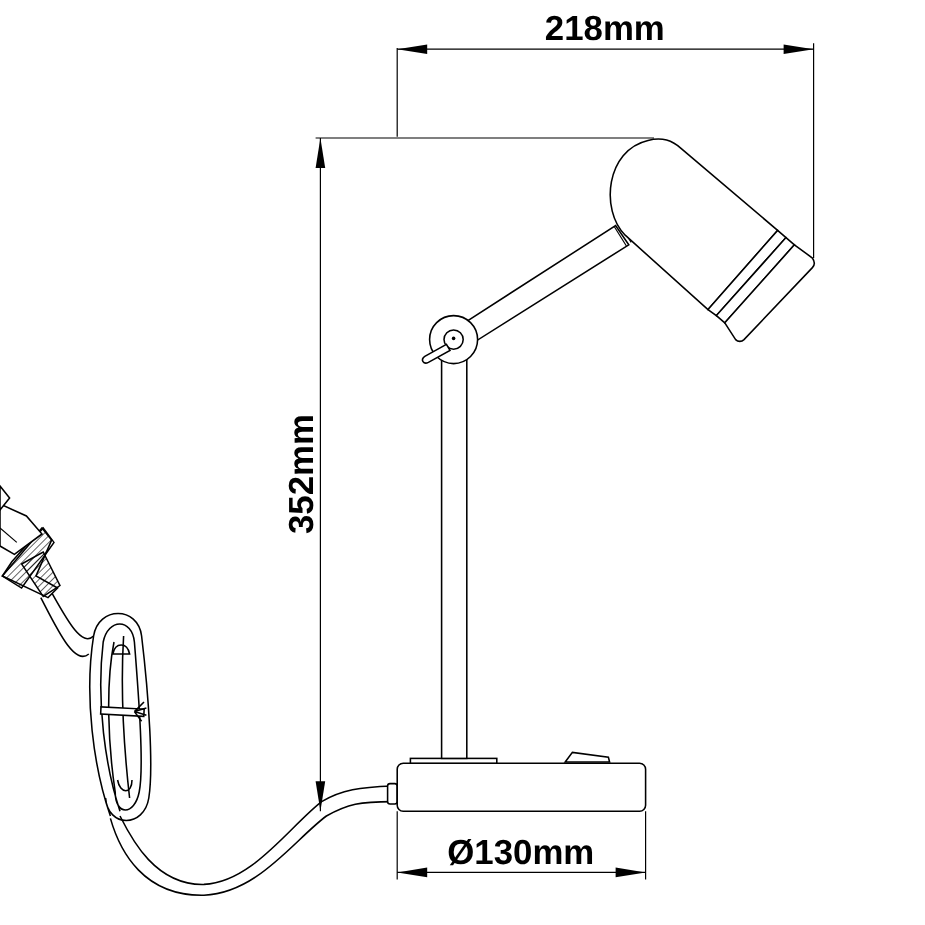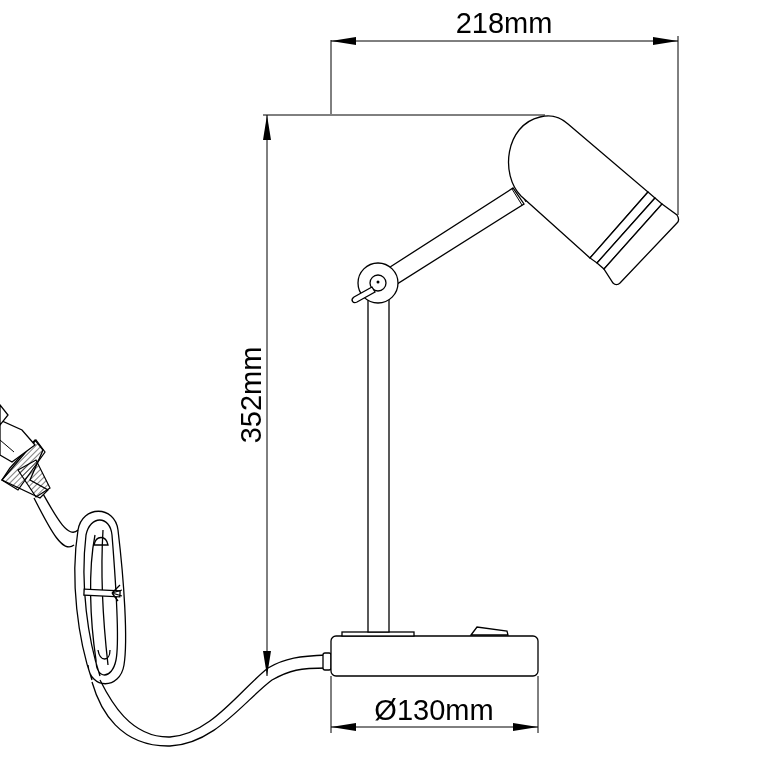--- a/index.html
+++ b/index.html
@@ -1,16 +1,16 @@
 <!DOCTYPE html>
 <html><head>
 <meta charset="utf-8">
 <style>
   html, body { margin: 0; padding: 0; background: #ffffff; }
-  #canvas { position: relative; width: 771px; height: 771px; background: #ffffff; overflow: hidden; }
+  #canvas { position: relative; width: 771px; height: 771px; background: #ffffff; overflow: hidden; font-weight: bold; }
   svg { position: absolute; left: 0; top: 0; }
   .dim-label { font-family: "Liberation Sans", sans-serif; font-size: 29px; fill: #000000; }
   .ln { fill: none; stroke: #000; stroke-width: 1.3; }
   .thin { fill: none; stroke: #000; stroke-width: 1; }
   .body { fill: #ffffff; stroke: #000; stroke-width: 1.3; }
 </style>
 </head>
 <body>
 
 <div id="canvas">

